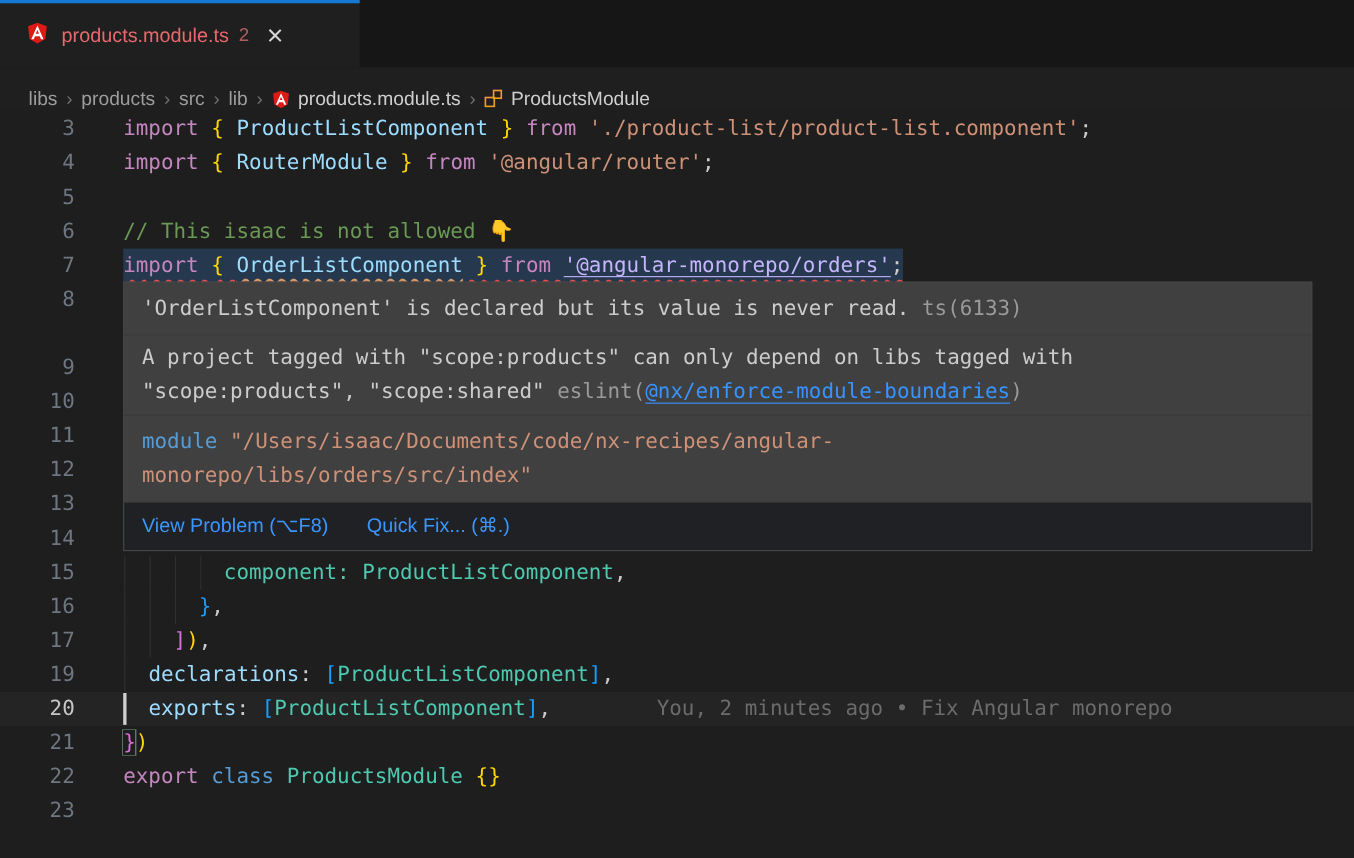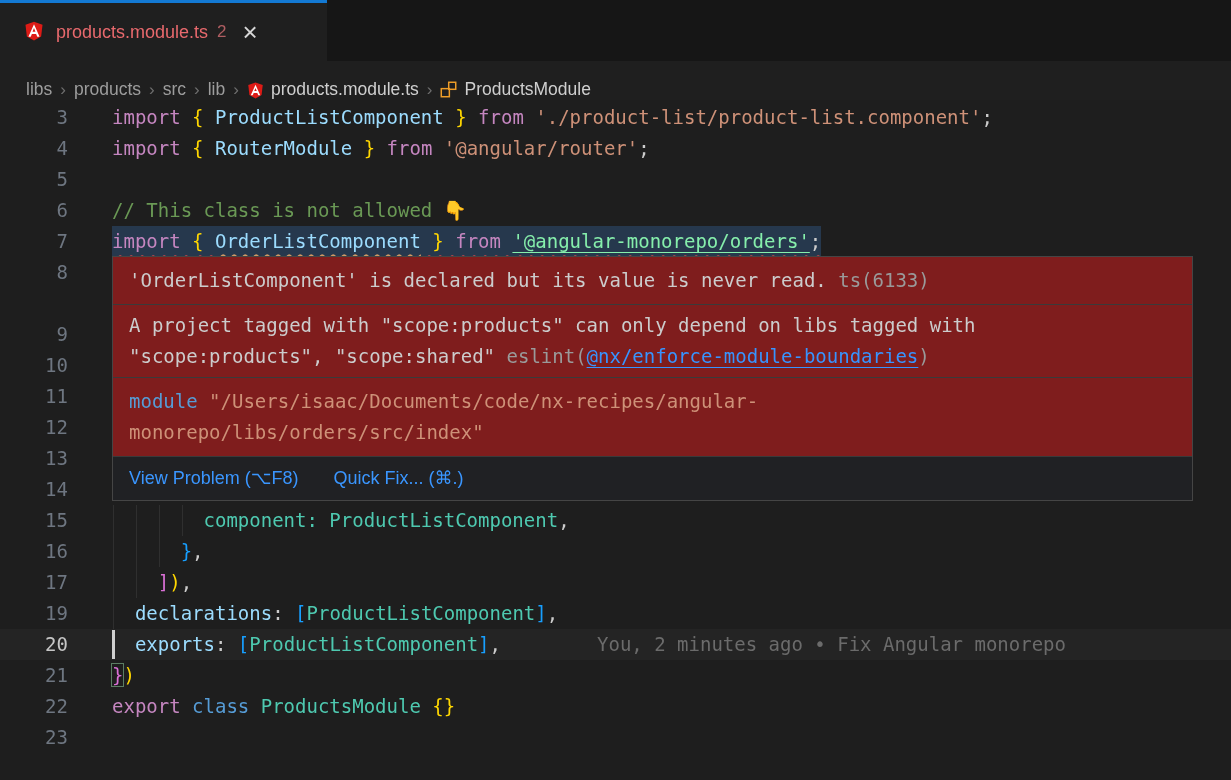--- a/index.html
+++ b/index.html
@@ -37,30 +37,30 @@
   .tk.kw   { color:#C586C0; }
   .tk.kw2  { color:#569CD6; }
   .tk.cls  { color:#9CDCFE; }
   .tk.teal { color:#4EC9B0; }
   .tk.str  { color:#CE9178; }
   .tk.cmt  { color:#6A9955; }
   .tk.b1   { color:#FFD700; }
   .tk.b2   { color:#DA70D6; }
   .tk.b3   { color:#179FFF; }
   .tk.pl   { color:#CCCCCC; }
-  .tk.slink{ color:#86efac; text-decoration:underline; text-underline-offset:4px; }
+  .tk.slink{ color:#c4b5fd; text-decoration:underline; text-underline-offset:4px; }
   .tk.sqo  { text-decoration:underline wavy #d19a66 1.5px; text-underline-offset:6px;margin-top:40px; }
   .tk.match{ box-shadow:0 0 0 1px #5b7e63; }
   .hlwrap  { background:#26384d; display:inline-block;
              text-decoration:underline wavy #f14c4c 1.6px; text-underline-offset:7px; }
   .blame { color:#6b6b6b; padding-left:96px; }
 
   
   .hover { position:absolute; left:112px; top:156px; width:1081px;
-           background:#7f1d1d; border:1px solid #454545; z-index:5;
+           background:#404040; border:1px solid #454545; z-index:5;
            color:#cccccc; font-size:19px; line-height:31px; }
   .hsec { padding:8px 16px; border-bottom:1px solid #3a3a3a; }
   .hsec.s2 { padding:5px 16px; }
   .hline { display:block; white-space:pre; }
   .dim { color:#9a9a9a; }
   .hlink { color:#3794ff; text-decoration:underline; text-underline-offset:4px; cursor:pointer; }
   .hkw { color:#569CD6; }
   .hstr { color:#CE9178; }
   .hact { padding:6px 16px; font-family:"Liberation Sans", sans-serif; font-size:18px;
           background:#202124; }
@@ -122,21 +122,21 @@
       <div class="row">
         <div class="num">4</div>
         <div class="line"><span class="tk kw">import </span><span class="tk b1">{ </span><span class="tk cls">RouterModule</span><span class="tk b1"> }</span><span class="tk kw"> from </span><span class="tk str">'@angular/router'</span><span class="tk pl">;</span></div>
       </div>
       <div class="row">
         <div class="num">5</div>
         <div class="line"></div>
       </div>
       <div class="row">
         <div class="num">6</div>
-        <div class="line"><span class="tk cmt">// This class is not allowed </span><span class="tk cmt">👇</span></div>
+        <div class="line"><span class="tk cmt">// This isaac is not allowed </span><span class="tk cmt">👇</span></div>
       </div>
       <div class="row">
         <div class="num">7</div>
         <div class="line"><span class="hlwrap"><span class="tk kw">import </span><span class="tk b1">{ </span><span class="tk cls sqo">OrderListComponent</span><span class="tk b1"> }</span><span class="tk kw"> from </span><span class="tk slink">'@angular-monorepo/orders'</span><span class="tk pl">;</span></span></div>
       </div>
       <div class="row">
         <div class="num">8</div>
         <div class="line"></div>
       </div>
       <div class="row">

